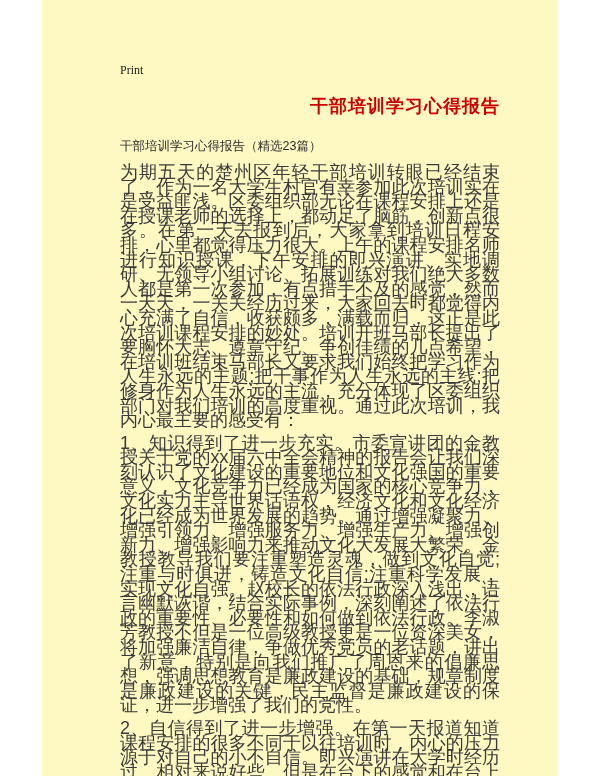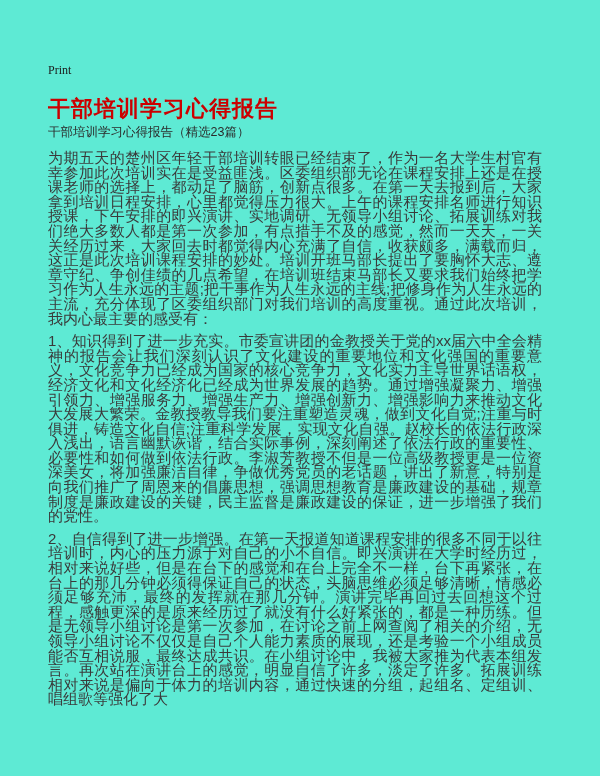--- a/index.html
+++ b/index.html
@@ -1,56 +1,57 @@
 <!DOCTYPE html>
 <html><head>
 <meta charset="utf-8">
 <style>
   html, body { margin: 0; padding: 0; background: #ffffff; }
   .page {
     position: relative;
-    width: 600px;
+    width: 516px;
     height: 776px;
     margin: 0 auto;
-    background: #5eead4;
+    background: #fef9c3;
     box-sizing: border-box;
-    padding: 60px 58px 0 48px;
+    padding: 60px 58px 0 78px;
     overflow: hidden;
     font-family: "Liberation Sans", "DejaVu Sans", sans-serif;
   }
   .print-link {
     display: inline-block;
     font-family: "Liberation Serif", "DejaVu Serif", serif;
     font-size: 12px;
     color: #1c1c1c;
     cursor: pointer;
   }
   .doc-title {
     margin: 16px 0 0 0;
-    text-align: left;
-    font-size: 22px;
+    text-align: right;
+    font-size: 18px;
     font-weight: bold;
     letter-spacing: 1px;
     color: #cc0000;
     font-family: Liberation Sans, sans-serif;
   }
   .doc-subtitle {
+    margin-top: 20px;
     font-size: 12.5px;
     color: #2b2b2b;
   }
   .section-heading {
     margin: 13px 0 0 0;
     font-size: 13.5px;
     font-weight: bold;
     color: #1b1b1b;
   }
   .article { margin-top: 10px; }
   .para {
     margin: 0 0 8px 0;
-    font-size: 15px;
+    font-size: 18px;
     line-height: 14.6px;
     color: #3a3a3a;
     text-align: justify;
     text-justify: inter-ideograph;
     word-break: break-all;
   }
 </style>
 </head>
 <body>
 

